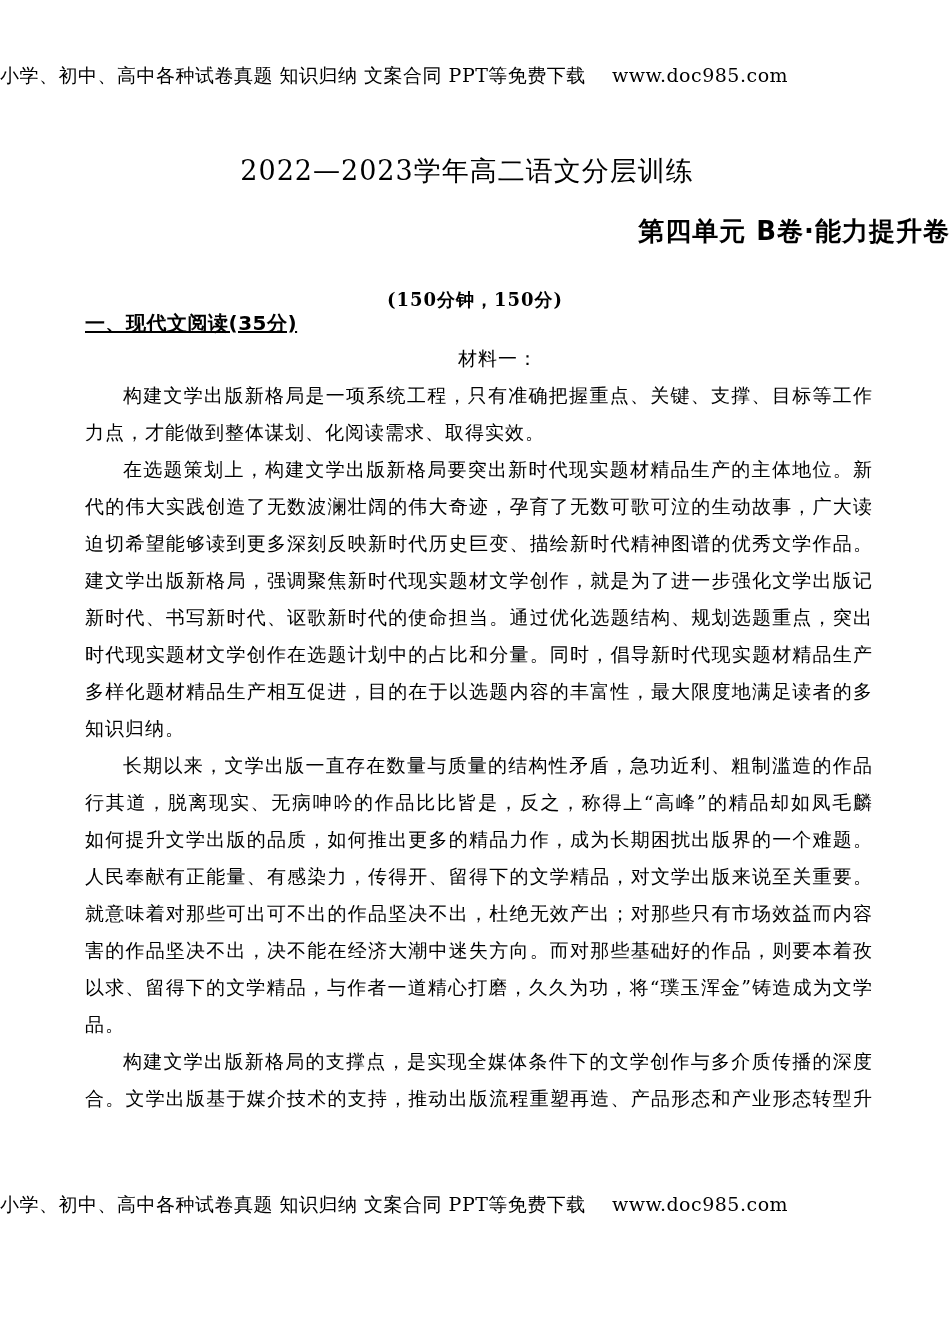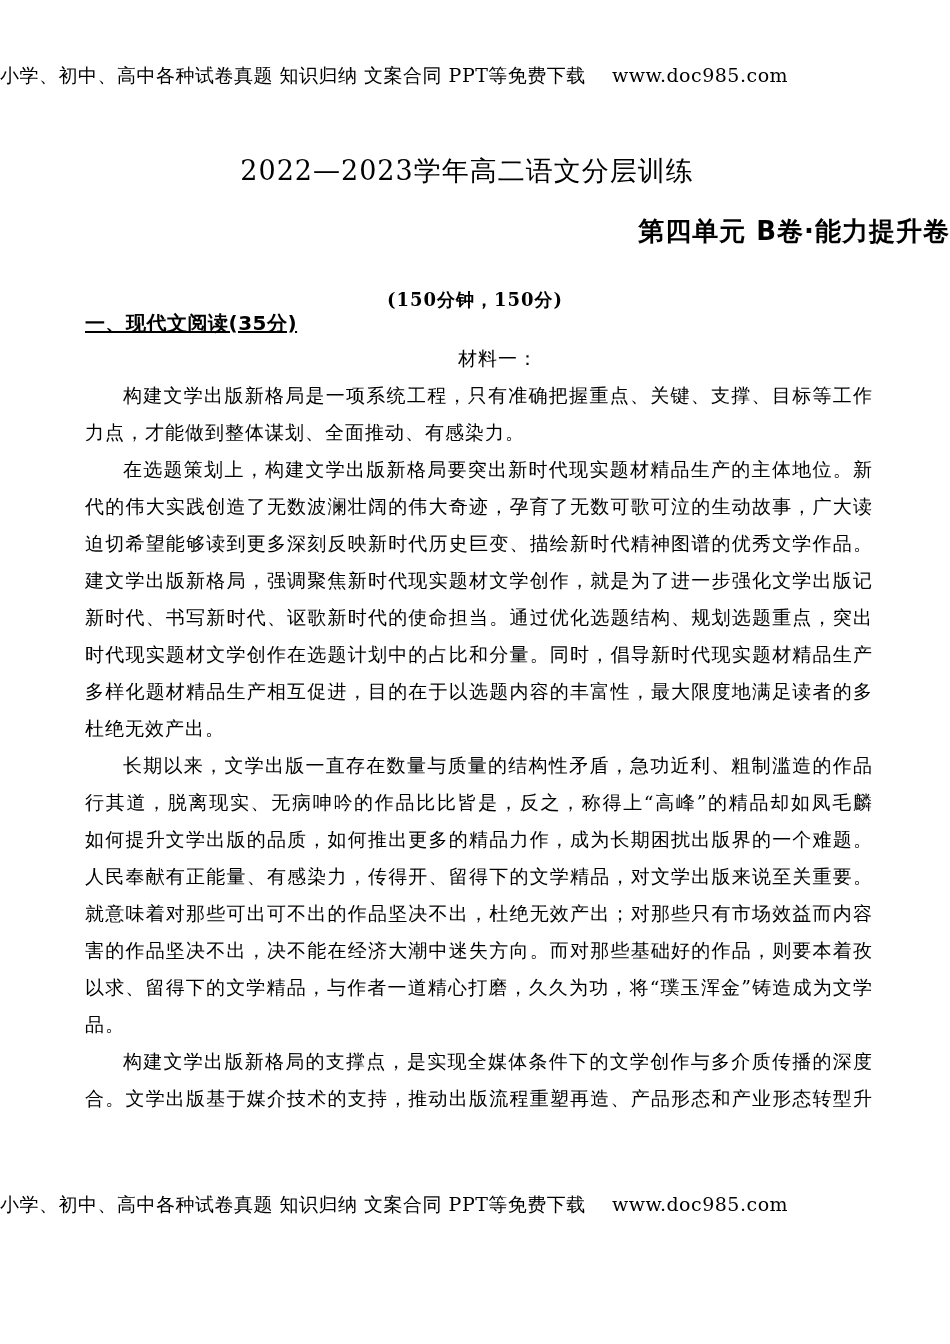--- a/index.html
+++ b/index.html
@@ -89,30 +89,30 @@
   <div class="title-main">2022—2023学年高二语文分层训练</div>
   <div class="title-sub">第四单元 B卷·能力提升卷</div>
   <div class="title-meta">(150分钟，150分)</div>
 
   <div class="content">
     <div class="h1">一、现代文阅读(35分)</div>
 
     <div class="ln ind">材料一：</div>
 
     <div class="ln ind just">构建文学出版新格局是一项系统工程，只有准确把握重点、关键、支撑、目标等工作着</div>
-    <div class="ln">力点，才能做到整体谋划、全面推动、有感染力。</div>
+    <div class="ln">力点，才能做到整体谋划、化阅读需求、取得实效。</div>
 
     <div class="ln ind just">在选题策划上，构建文学出版新格局要突出新时代现实题材精品生产的主体地位。新时</div>
     <div class="ln just">代的伟大实践创造了无数波澜壮阔的伟大奇迹，孕育了无数可歌可泣的生动故事，广大读者</div>
     <div class="ln just">迫切希望能够读到更多深刻反映新时代历史巨变、描绘新时代精神图谱的优秀文学作品。构</div>
     <div class="ln just">建文学出版新格局，强调聚焦新时代现实题材文学创作，就是为了进一步强化文学出版记录</div>
     <div class="ln just">新时代、书写新时代、讴歌新时代的使命担当。通过优化选题结构、规划选题重点，突出新</div>
     <div class="ln just">时代现实题材文学创作在选题计划中的占比和分量。同时，倡导新时代现实题材精品生产与</div>
     <div class="ln just">多样化题材精品生产相互促进，目的在于以选题内容的丰富性，最大限度地满足读者的多样</div>
-    <div class="ln">杜绝无效产出。</div>
+    <div class="ln">知识归纳。</div>
 
     <div class="ln ind just">长期以来，文学出版一直存在数量与质量的结构性矛盾，急功近利、粗制滥造的作品大</div>
     <div class="ln just">行其道，脱离现实、无病呻吟的作品比比皆是，反之，称得上“高峰”的精品却如凤毛麟角。</div>
     <div class="ln just">如何提升文学出版的品质，如何推出更多的精品力作，成为长期困扰出版界的一个难题。为</div>
     <div class="ln just">人民奉献有正能量、有感染力，传得开、留得下的文学精品，对文学出版来说至关重要。这</div>
     <div class="ln just">就意味着对那些可出可不出的作品坚决不出，杜绝无效产出；对那些只有市场效益而内容有</div>
     <div class="ln just">害的作品坚决不出，决不能在经济大潮中迷失方向。而对那些基础好的作品，则要本着孜孜</div>
     <div class="ln just">以求、留得下的文学精品，与作者一道精心打磨，久久为功，将“璞玉浑金”铸造成为文学精</div>
     <div class="ln">品。</div>
 

